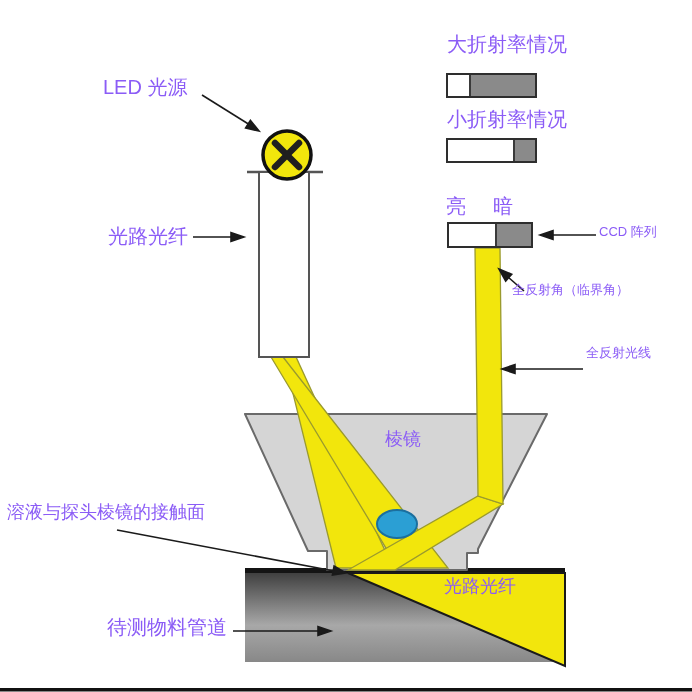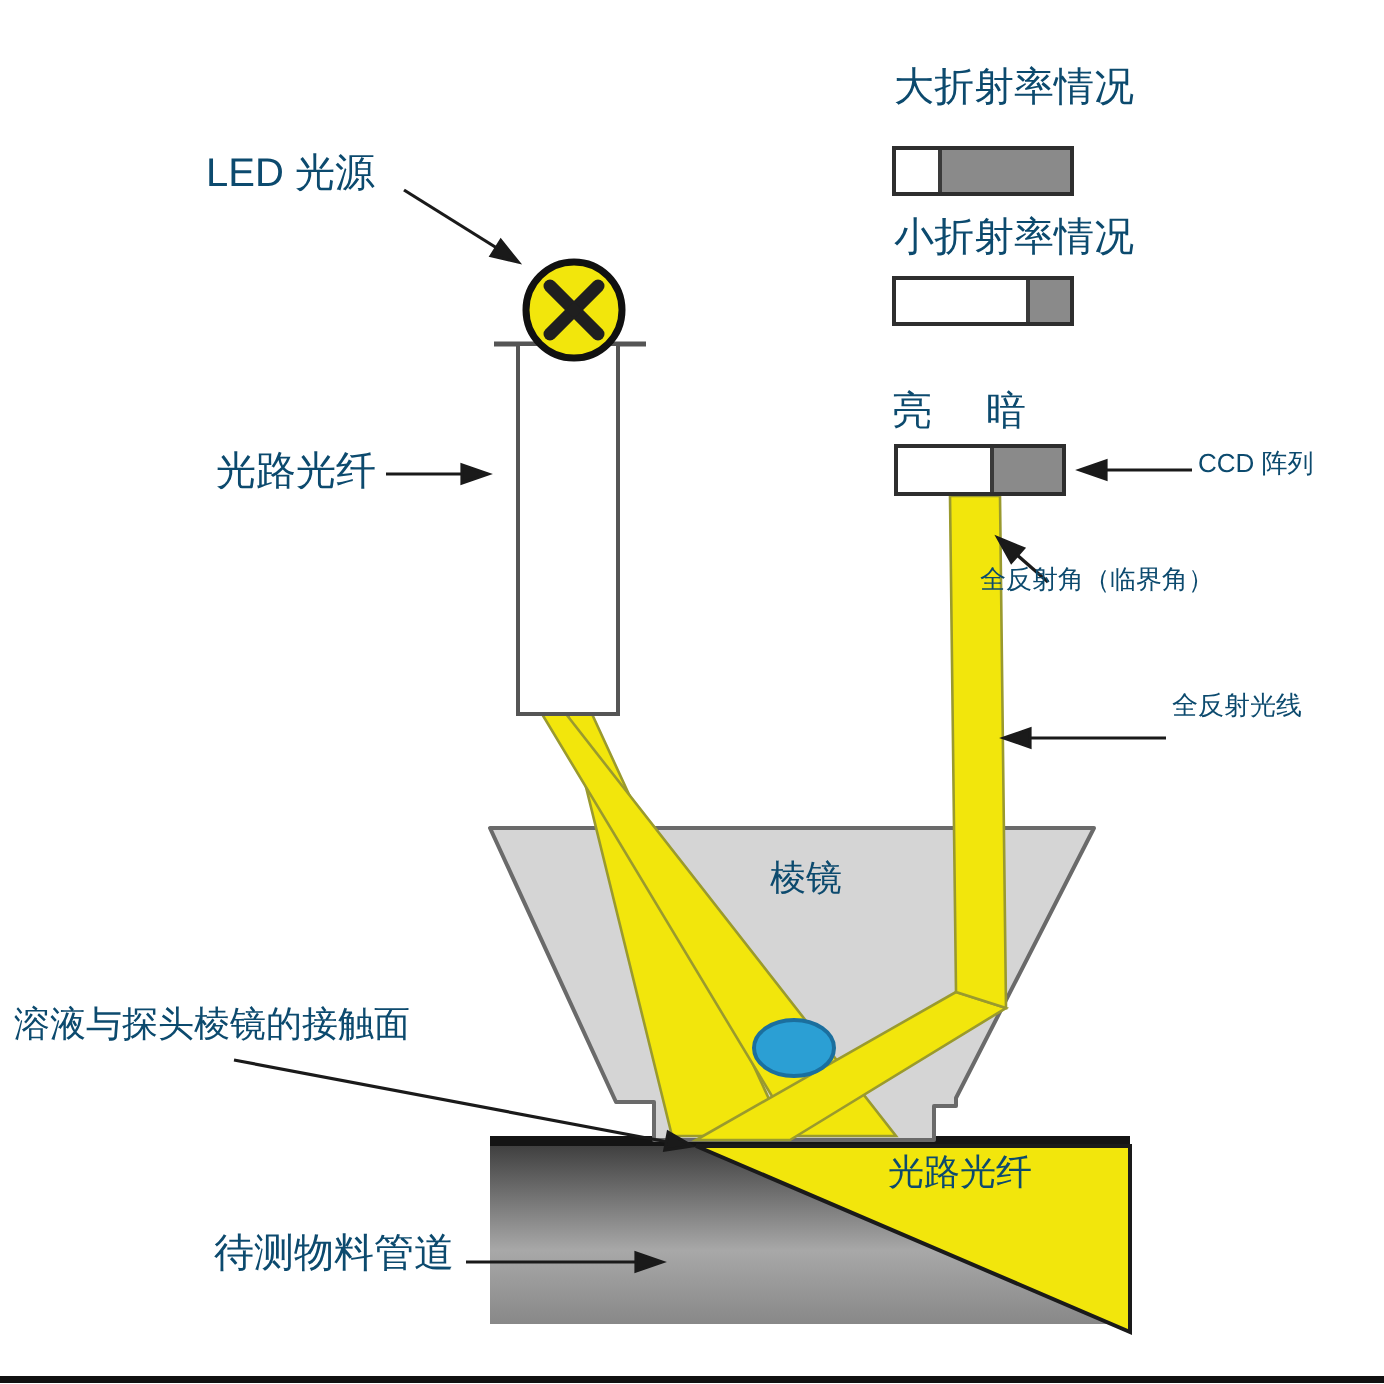--- a/index.html
+++ b/index.html
@@ -2,21 +2,21 @@
 <html><head>
 <meta charset="utf-8">
 <style>
   html,body{margin:0;padding:0;background:#fff;}
   .stage{
     position:relative;width:692px;height:692px;background:#ffffff;
     font-family:"Liberation Sans","DejaVu Sans",sans-serif;color:#111;
     overflow:hidden;
   }
   .stage svg{position:absolute;left:0;top:0;}
-  .lbl{position:absolute;white-space:nowrap;color:#0c4a6e;line-height:1.05;}
+  .lbl{position:absolute;white-space:nowrap;color:#8b5cf6;line-height:1.05;}
   .f20{font-size:20px;}
   .f19{font-size:13px;}
   .f21{font-size:18px;}
   .bar{position:absolute;box-sizing:border-box;border:2px solid #2e2e2e;background:#fff;display:flex;}
   .bar .cell{height:100%;}
   .bar .bright{background:#ffffff;border-right:2px solid #3a3a3a;box-sizing:border-box;}
   .bar .dark{background:#8a8a8a;flex:1;}
   #bar-big{left:446px;top:73px;width:91px;height:25px;}
   #bar-small{left:446px;top:138px;width:91px;height:25px;}
   #bar-ccd{left:447px;top:222px;width:86px;height:26px;}
@@ -107,20 +107,20 @@
     <div class="cell dark"></div>
   </div>
 
   <span class="lbl f20" style="left:103px;top:77px;">LED 光源</span>
   <span class="lbl f20" style="left:108px;top:226px;">光路光纤</span>
   <span class="lbl f20" style="left:447px;top:34px;">大折射率情况</span>
   <span class="lbl f20" style="left:447px;top:109px;">小折射率情况</span>
   <span class="lbl f20" style="left:446px;top:196px;">亮</span>
   <span class="lbl f20" style="left:493px;top:196px;">暗</span>
   <span class="lbl f19" style="left:599px;top:225px;">CCD 阵列</span>
-  <span class="lbl f19" style="left:490px;top:283px;">全反射角（临界角）</span>
+  <span class="lbl f19" style="left:512px;top:283px;">全反射角（临界角）</span>
   <span class="lbl f19" style="left:586px;top:346px;">全反射光线</span>
   <span class="lbl f21" style="left:385px;top:430px;">棱镜</span>
   <span class="lbl f21" style="left:7px;top:503px;">溶液与探头棱镜的接触面</span>
   <span class="lbl f21" style="left:444px;top:577px;">光路光纤</span>
   <span class="lbl f20" style="left:107px;top:617px;">待测物料管道</span>
 
 </div>
 
 </body></html>

